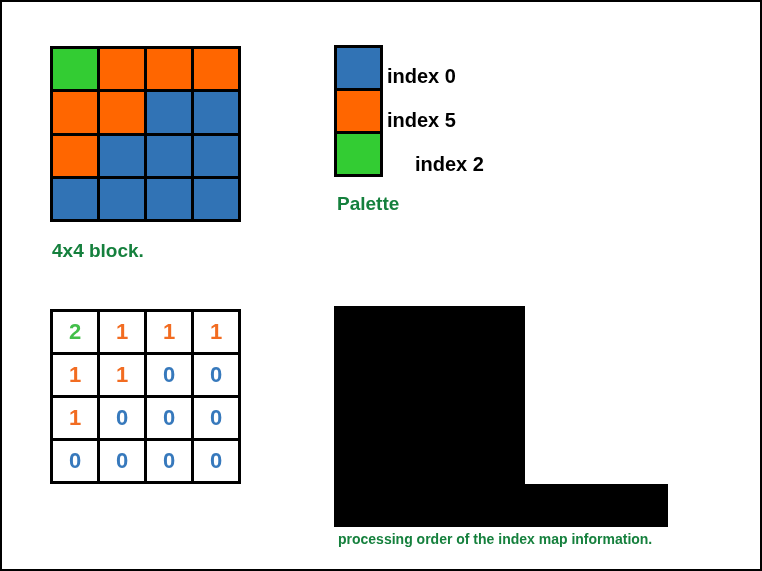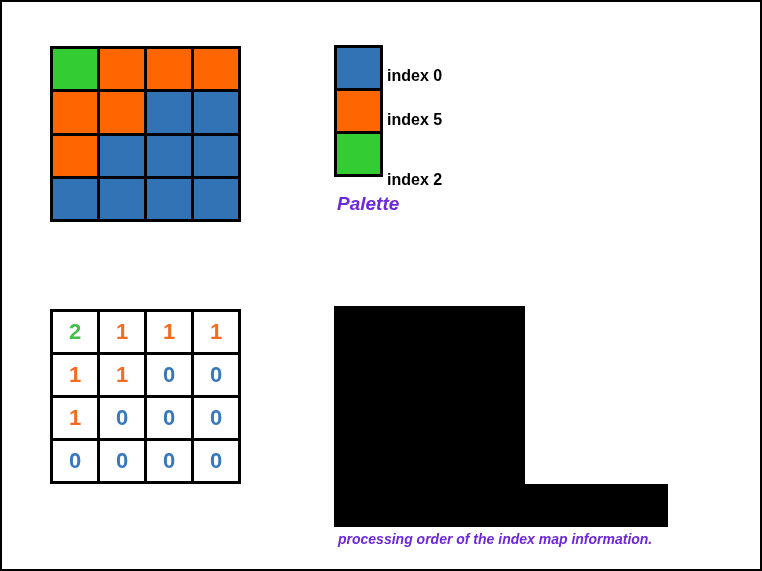--- a/index.html
+++ b/index.html
@@ -46,21 +46,21 @@
     flex-direction: column;
     gap: 3px;
     padding: 3px;
     box-sizing: border-box;
   }
   .palette-stack .swatch { flex: 1; }
 
   .palette-label {
     position: absolute;
     left: 385px;
-    font-size: 16px;
+    font-size: 20px;
     font-weight: bold;
     line-height: 20px;
     color: #000000;
     white-space: nowrap;
   }
 
   
   .index-grid {
     position: absolute;
     left: 48px;
@@ -100,24 +100,23 @@
     top: 482px;
     width: 334px;
     height: 43px;
     background: #000000;
   }
 
   
   .caption {
     position: absolute;
     font-weight: bold;
-    color: #6d28d9;
+    color: #15803d;
     white-space: nowrap;
     line-height: 1.15;
-    font-style: italic;
   }
   .block-caption   { left: 50px;  top: 238px; font-size: 19px; }
   .palette-caption { left: 335px; top: 191px; font-size: 19px; }
   .index-caption   { left: 50px;  top: 495px; font-size: 19px; }
   .redact-caption  { left: 336px; top: 529px; font-size: 14px; }
 </style>
 </head>
 <body>
 
 <div class="page">
@@ -133,30 +132,31 @@
       <div style="background: rgb(49, 115, 181);"></div>
       <div style="background: rgb(255, 102, 0);"></div>
       <div style="background: rgb(49, 115, 181);"></div>
       <div style="background: rgb(49, 115, 181);"></div>
       <div style="background: rgb(49, 115, 181);"></div>
       <div style="background: rgb(49, 115, 181);"></div>
       <div style="background: rgb(49, 115, 181);"></div>
       <div style="background: rgb(49, 115, 181);"></div>
       <div style="background: rgb(49, 115, 181);"></div>
     </div>
+  <div class="caption block-caption">4x4 block.</div>
 
   <div class="palette-stack" id="palette-stack">
       <div class="swatch" style="background: rgb(49, 115, 181);"></div>
       <div class="swatch" style="background: rgb(255, 102, 0);"></div>
       <div class="swatch" style="background: rgb(51, 204, 51);"></div>
     </div>
   <div id="palette-labels">
       <div class="palette-label" style="top: 64px;">index 0</div>
       <div class="palette-label" style="top: 108px;">index 5</div>
-      <div class="palette-label" style="top: 168px;">index 2</div>
+      <div class="palette-label" style="top: 152px; margin-left: 28px;">index 2</div>
     </div>
   <div class="caption palette-caption">Palette</div>
 
   <div class="index-grid" id="index-grid">
       <div class="icell" style="color: rgb(67, 191, 74);">2</div>
       <div class="icell" style="color: rgb(242, 108, 33);">1</div>
       <div class="icell" style="color: rgb(242, 108, 33);">1</div>
       <div class="icell" style="color: rgb(242, 108, 33);">1</div>
       <div class="icell" style="color: rgb(242, 108, 33);">1</div>
       <div class="icell" style="color: rgb(242, 108, 33);">1</div>

